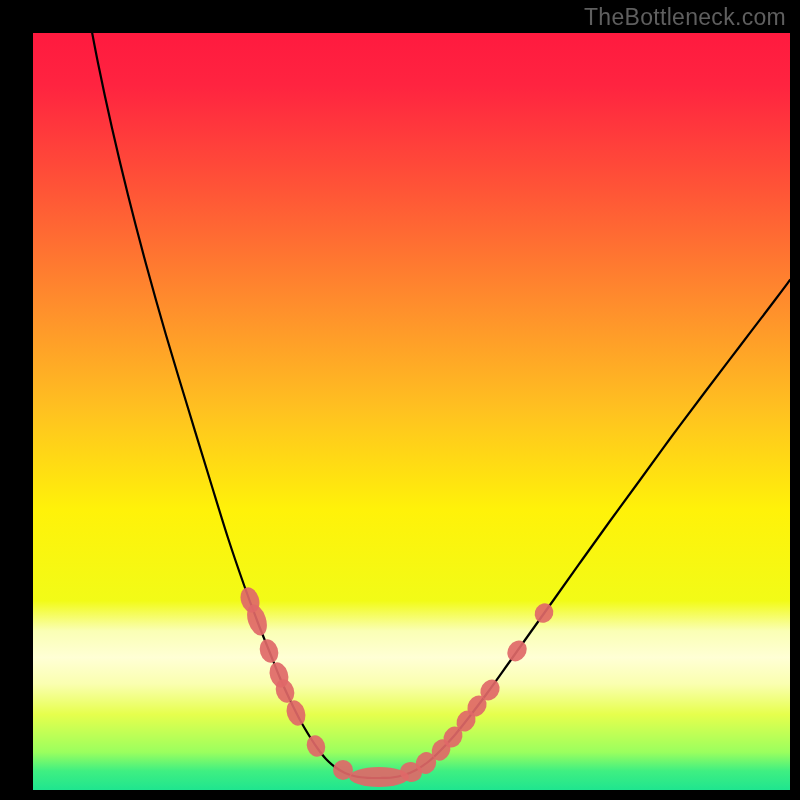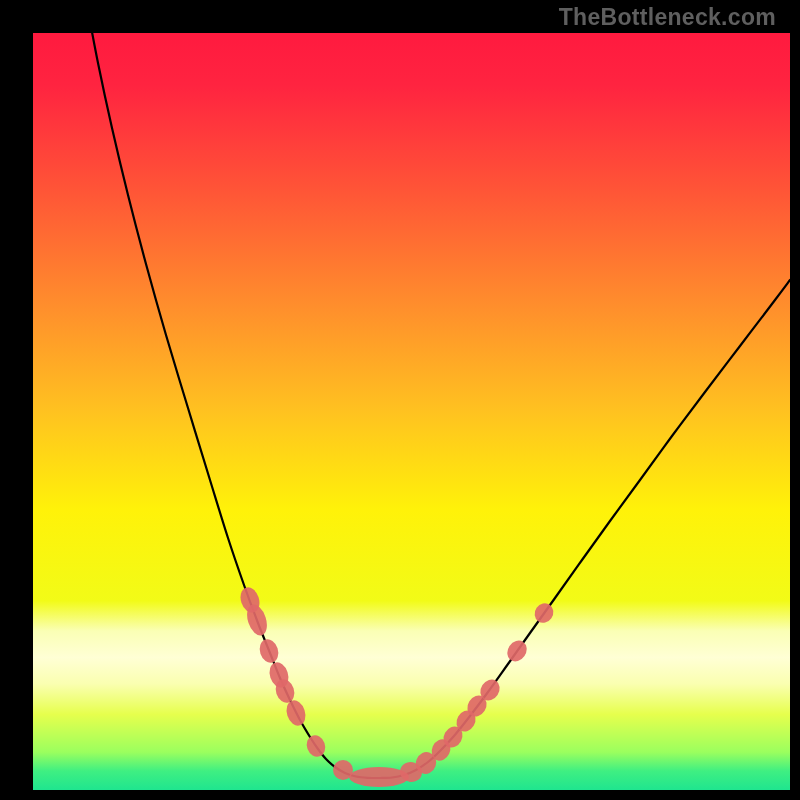--- a/index.html
+++ b/index.html
@@ -12,24 +12,24 @@
     font-family: Arial, Helvetica, sans-serif;
   }
   .canvas {
     position: relative;
     width: 800px;
     height: 800px;
   }
   .watermark {
     position: absolute;
     top: 4px;
-    right: 24px;
+    right: 14px;
     color: #5f5f5f;
     font-size: 23px;
-    font-weight: 700;
+    font-weight: 400;
     letter-spacing: 0.3px;
     z-index: 10;
   }
   svg {
     position: absolute;
     top: 0;
     left: 0;
   }
 </style>
 </head>

